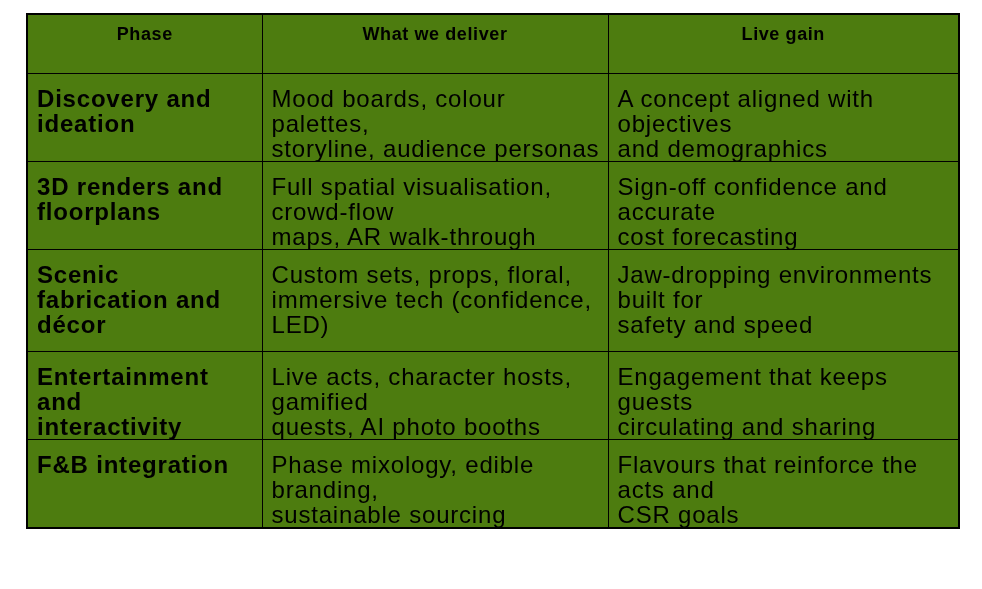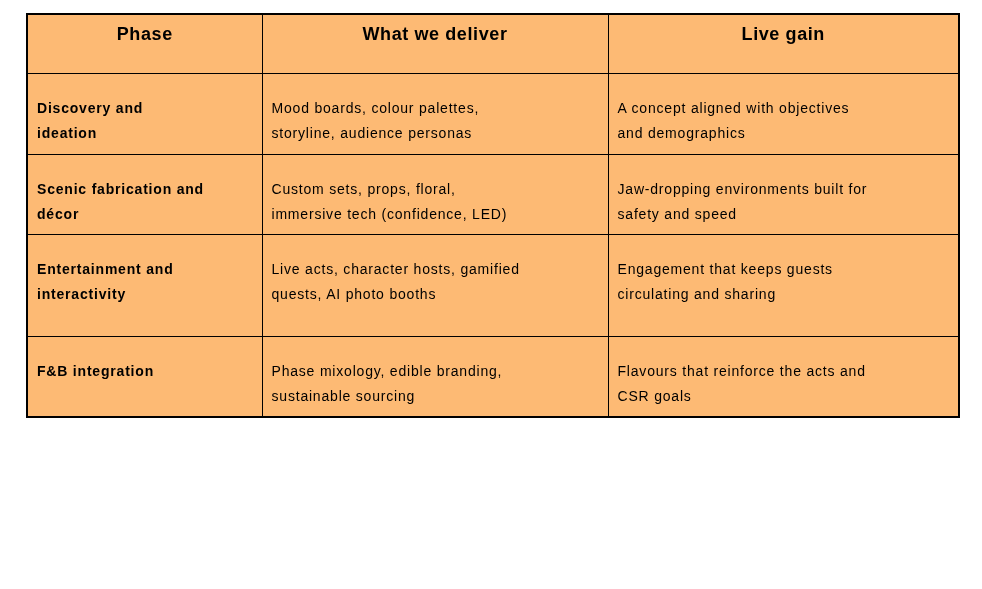--- a/index.html
+++ b/index.html
@@ -17,46 +17,46 @@
   }
   table.phases-table {
     position: absolute;
     left: 26px;
     top: 13px;
     width: 932px;
     border-collapse: collapse;
     table-layout: fixed;
     border: 2px solid #000000;
     color: #000000;
-    background: #fdba74;
+    background: #4d7c0f;
   }
   col.c1 { width: 235px; }
   col.c2 { width: 346px; }
   col.c3 { width: 351px; }
   th, td {
     border: 1px solid #000000;
     vertical-align: top;
     white-space: pre-line;
     overflow: hidden;
   }
   th {
     font-size: 18px;
     font-weight: 700;
     text-align: center;
     letter-spacing: 0.6px;
     line-height: 25px;
     padding: 7px 6px 0 6px;
   }
   td {
-    font-size: 14px;
+    font-size: 24px;
     font-weight: 400;
     text-align: left;
     letter-spacing: 0.8px;
     line-height: 25px;
-    padding: 22px 8px 0 9px;
+    padding: 12px 8px 0 9px;
   }
   td.phase-cell { font-weight: 700; }
   thead tr { height: 59px; }
   tbody tr:nth-child(1) { height: 81px; }
   tbody tr:nth-child(2) { height: 80px; }
   tbody tr:nth-child(3) { height: 102px; }
   tbody tr:nth-child(4) { height: 81px; }
   tbody tr:nth-child(5) { height: 79px; }
   tbody tr:nth-child(6) { height: 78px; }
 </style>
@@ -80,20 +80,28 @@
     <tbody>
       <tr>
         <td class="phase-cell">Discovery and
 ideation</td>
         <td class="deliver-cell">Mood boards, colour palettes,
 storyline, audience personas</td>
         <td class="gain-cell">A concept aligned with objectives
 and demographics</td>
       </tr>
       <tr>
+        <td class="phase-cell">3D renders and
+floorplans</td>
+        <td class="deliver-cell">Full spatial visualisation, crowd-flow
+maps, AR walk-through</td>
+        <td class="gain-cell">Sign-off confidence and accurate
+cost forecasting</td>
+      </tr>
+      <tr>
         <td class="phase-cell">Scenic fabrication and
 décor</td>
         <td class="deliver-cell">Custom sets, props, floral,
 immersive tech (confidence, LED)</td>
         <td class="gain-cell">Jaw-dropping environments built for
 safety and speed</td>
       </tr>
       <tr>
         <td class="phase-cell">Entertainment and
 interactivity</td>

